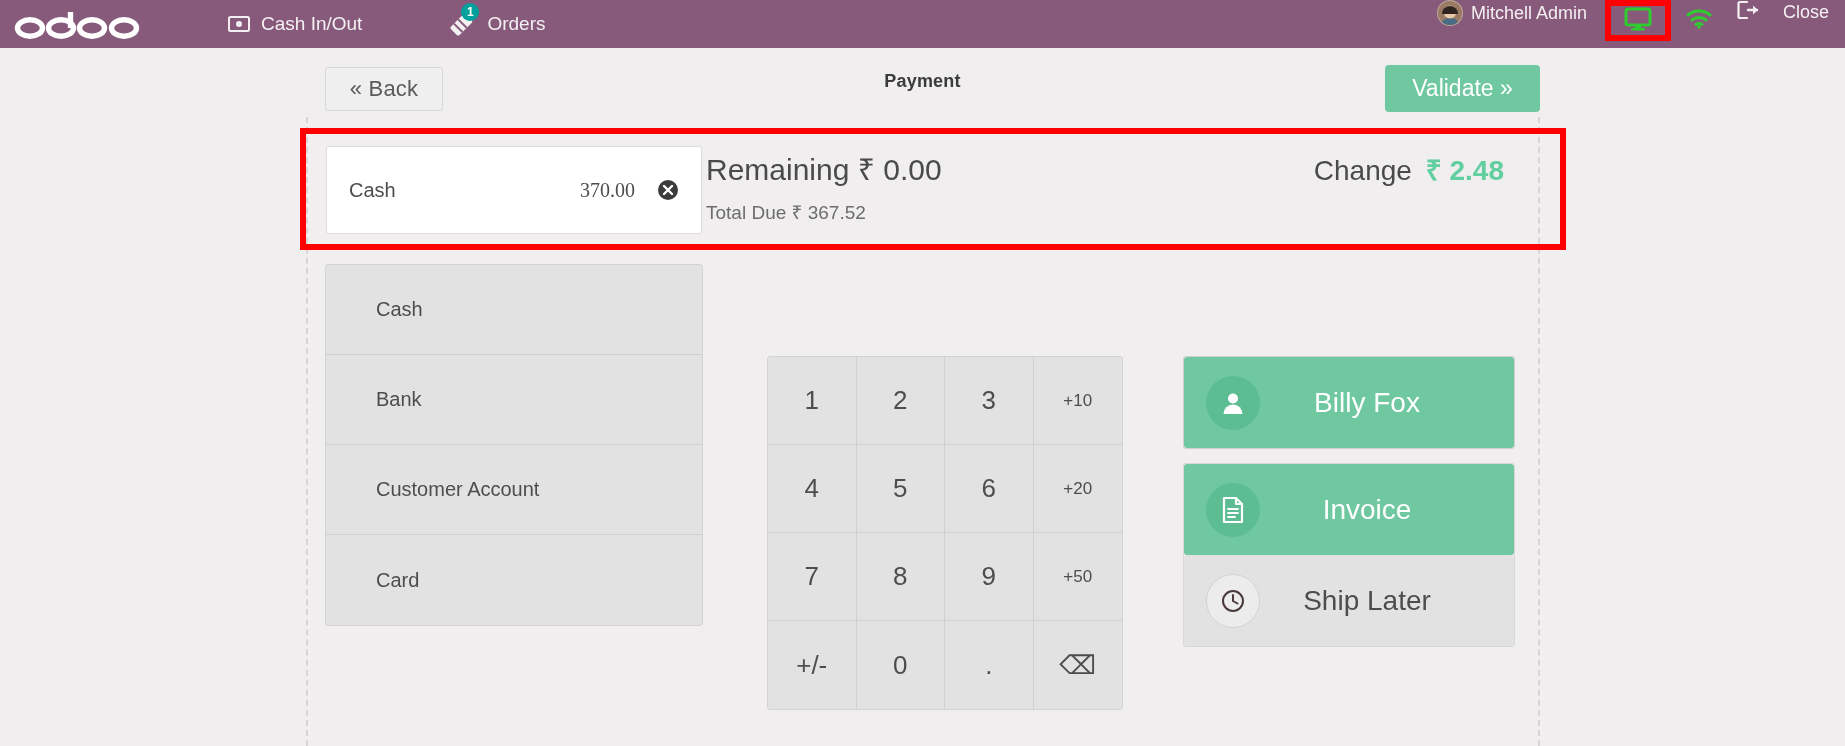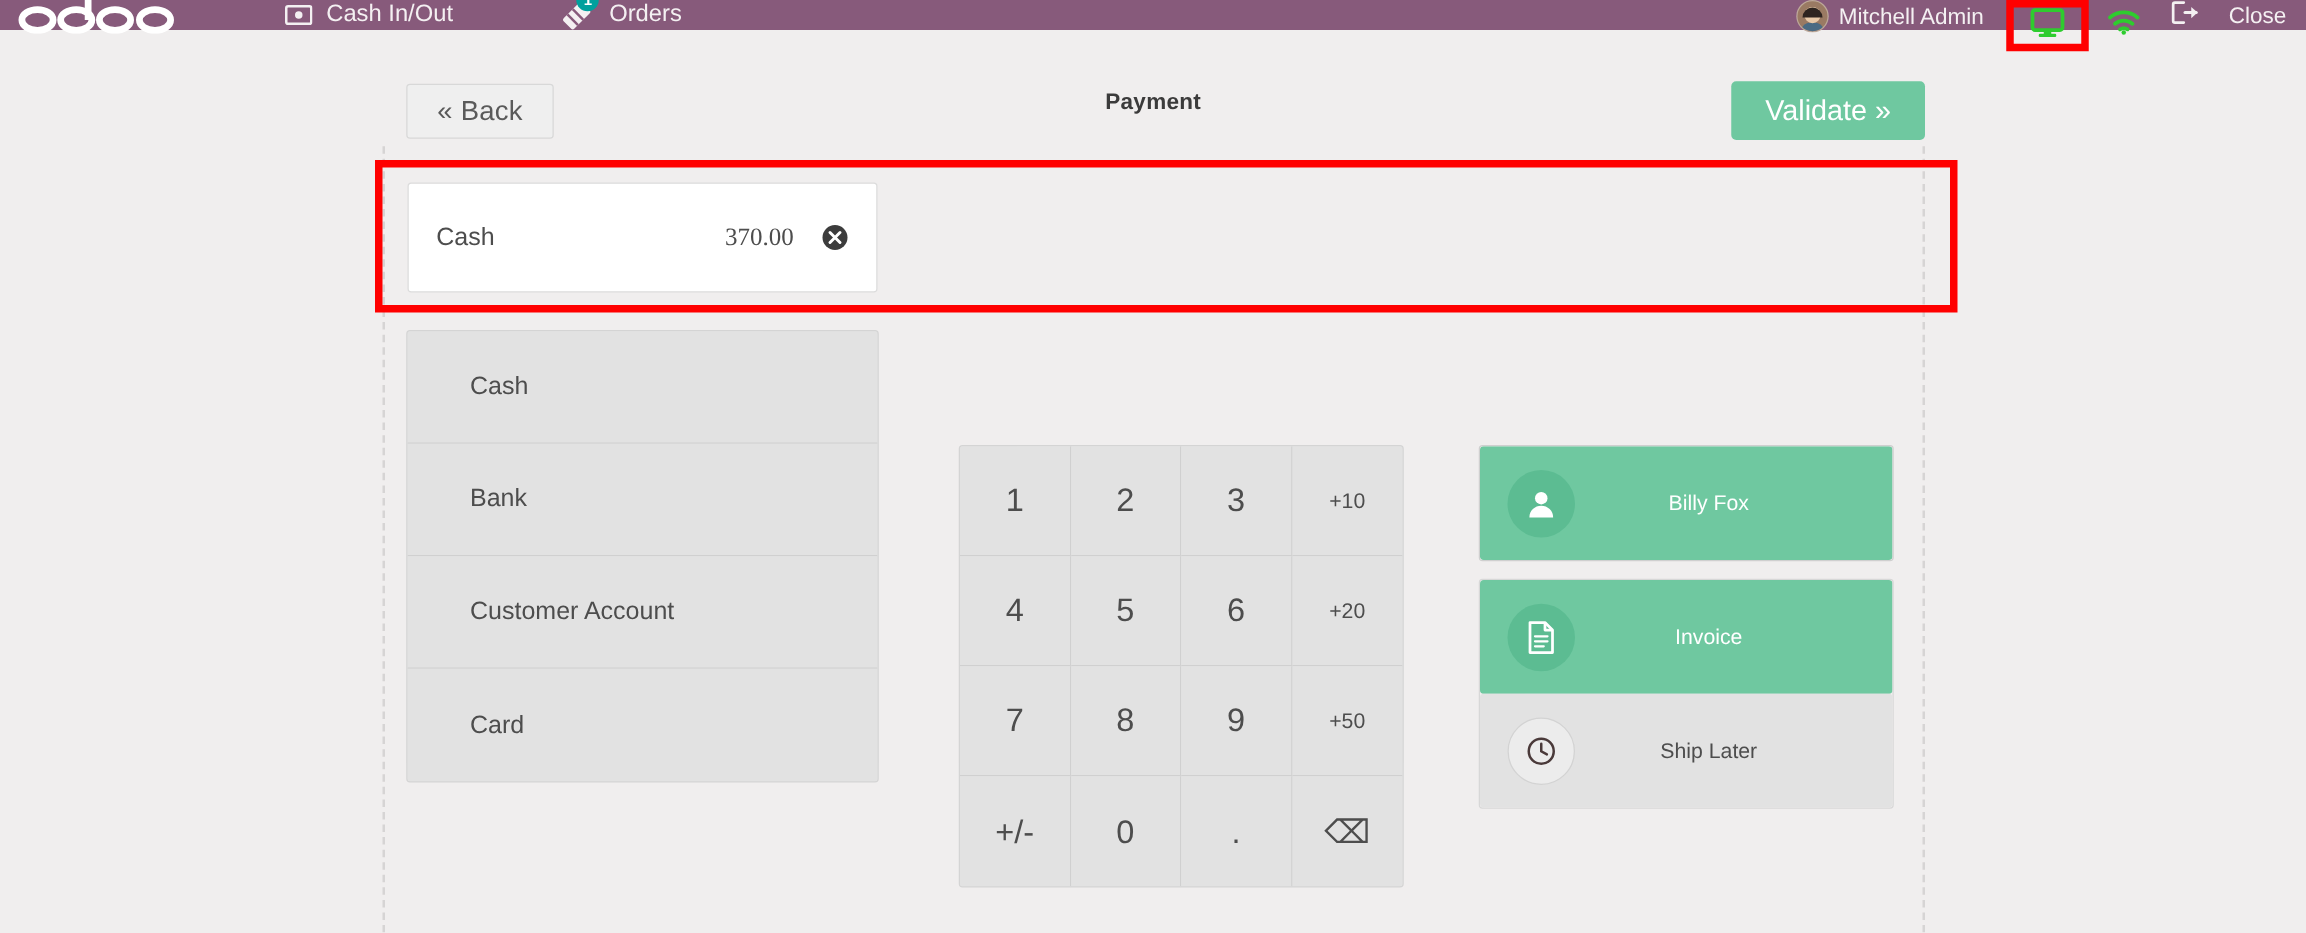--- a/index.html
+++ b/index.html
@@ -17,21 +17,21 @@
     width: 1845px;
     height: 746px;
     background: #f0eeee;
   }
 
   
   .topbar {
     position: absolute;
     top: 0; left: 0;
     width: 1845px;
-    height: 24px;
+    height: 48px;
     background: #875A7B;
     display: flex;
     align-items: center;
     color: #ffffff;
   }
 
   .logo {
     margin-left: 14px;
     width: 132px;
     height: 41px;
@@ -355,21 +355,21 @@
     border-radius: 50%;
     margin-left: 22px;
     display: flex;
     align-items: center;
     justify-content: center;
     flex: 0 0 auto;
   }
   .action .lbl {
     flex: 1;
     text-align: center;
-    font-size: 17px;
+    font-size: 28px;
     padding-right: 40px;
   }
   .action.green { background: #6FC8A0; color: #ffffff; }
   .action.green .circ { background: #5CBC92; }
   .action.grey  { background: #e2e2e2; color: #4d4d4d; }
   .action.grey .circ { background: #ececec; border: 1px solid #d3d3d3; }
 
   .actions .group {
     margin-top: 14px;
     border-radius: 3px;
@@ -495,20 +495,36 @@
         <span class="payline-amount">370.00</span>
         <span class="payline-delete">
           <svg width="22" height="22" viewBox="0 0 22 22">
             <circle cx="11" cy="11" r="10" fill="#3c3c3c"></circle>
             <path d="M7 7 L15 15 M15 7 L7 15" stroke="#ffffff" stroke-width="2.4" stroke-linecap="round"></path>
           </svg>
         </span>
       </div>
     </div>
 
+    <div class="totals">
+      <div class="totals-row1">
+        <div class="remaining">
+          <span>Remaining</span>
+          <span>₹ 0.00</span>
+        </div>
+        <div class="change">
+          <span>Change</span>
+          <span class="amt">₹ 2.48</span>
+        </div>
+      </div>
+      <div class="totaldue">
+        <span>Total Due</span>
+        <span>₹ 367.52</span>
+      </div>
+    </div>
   </div>
 
   <div class="hl-box-summary"></div>
 
   <div class="methods">
     <div class="method">Cash</div>
     <div class="method">Bank</div>
     <div class="method">Customer Account</div>
     <div class="method">Card</div>
   </div>

